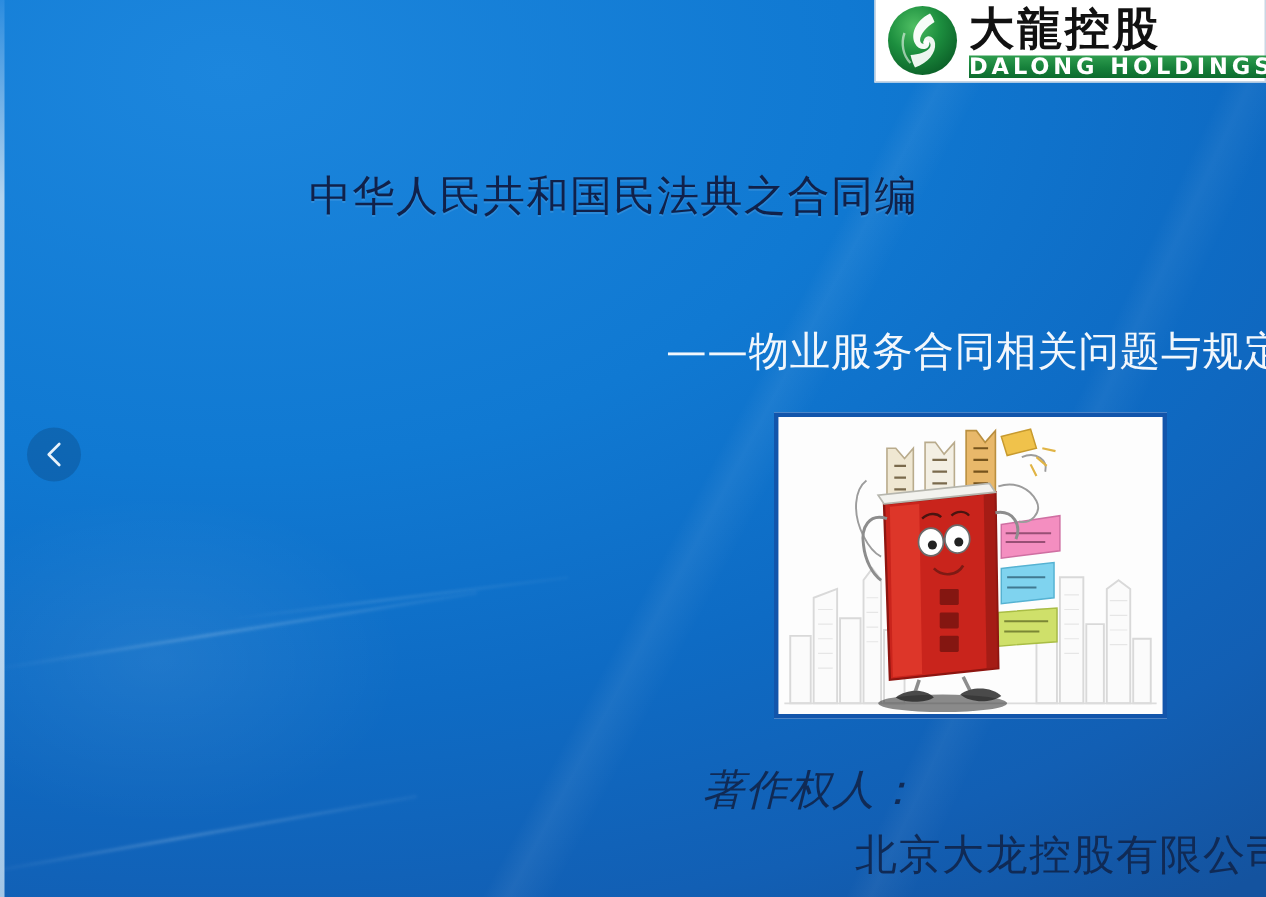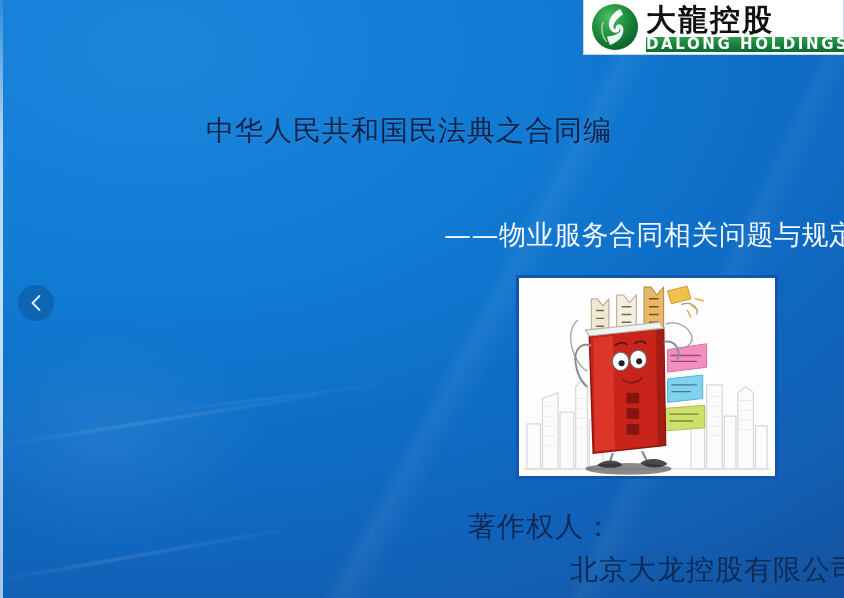--- a/index.html
+++ b/index.html
@@ -121,20 +121,21 @@
 
   
   .author-label {
     position: absolute;
     left: 468px; top: 509px;
     font-size: 28px;
     line-height: 36px;
     letter-spacing: 1px;
     color: #102a55;
     white-space: nowrap;
+    font-style: italic;
   }
   .author-name {
     position: absolute;
     left: 570px; top: 552px;
     font-size: 28px;
     line-height: 36px;
     letter-spacing: 1px;
     color: #102a55;
     white-space: nowrap;
   }

